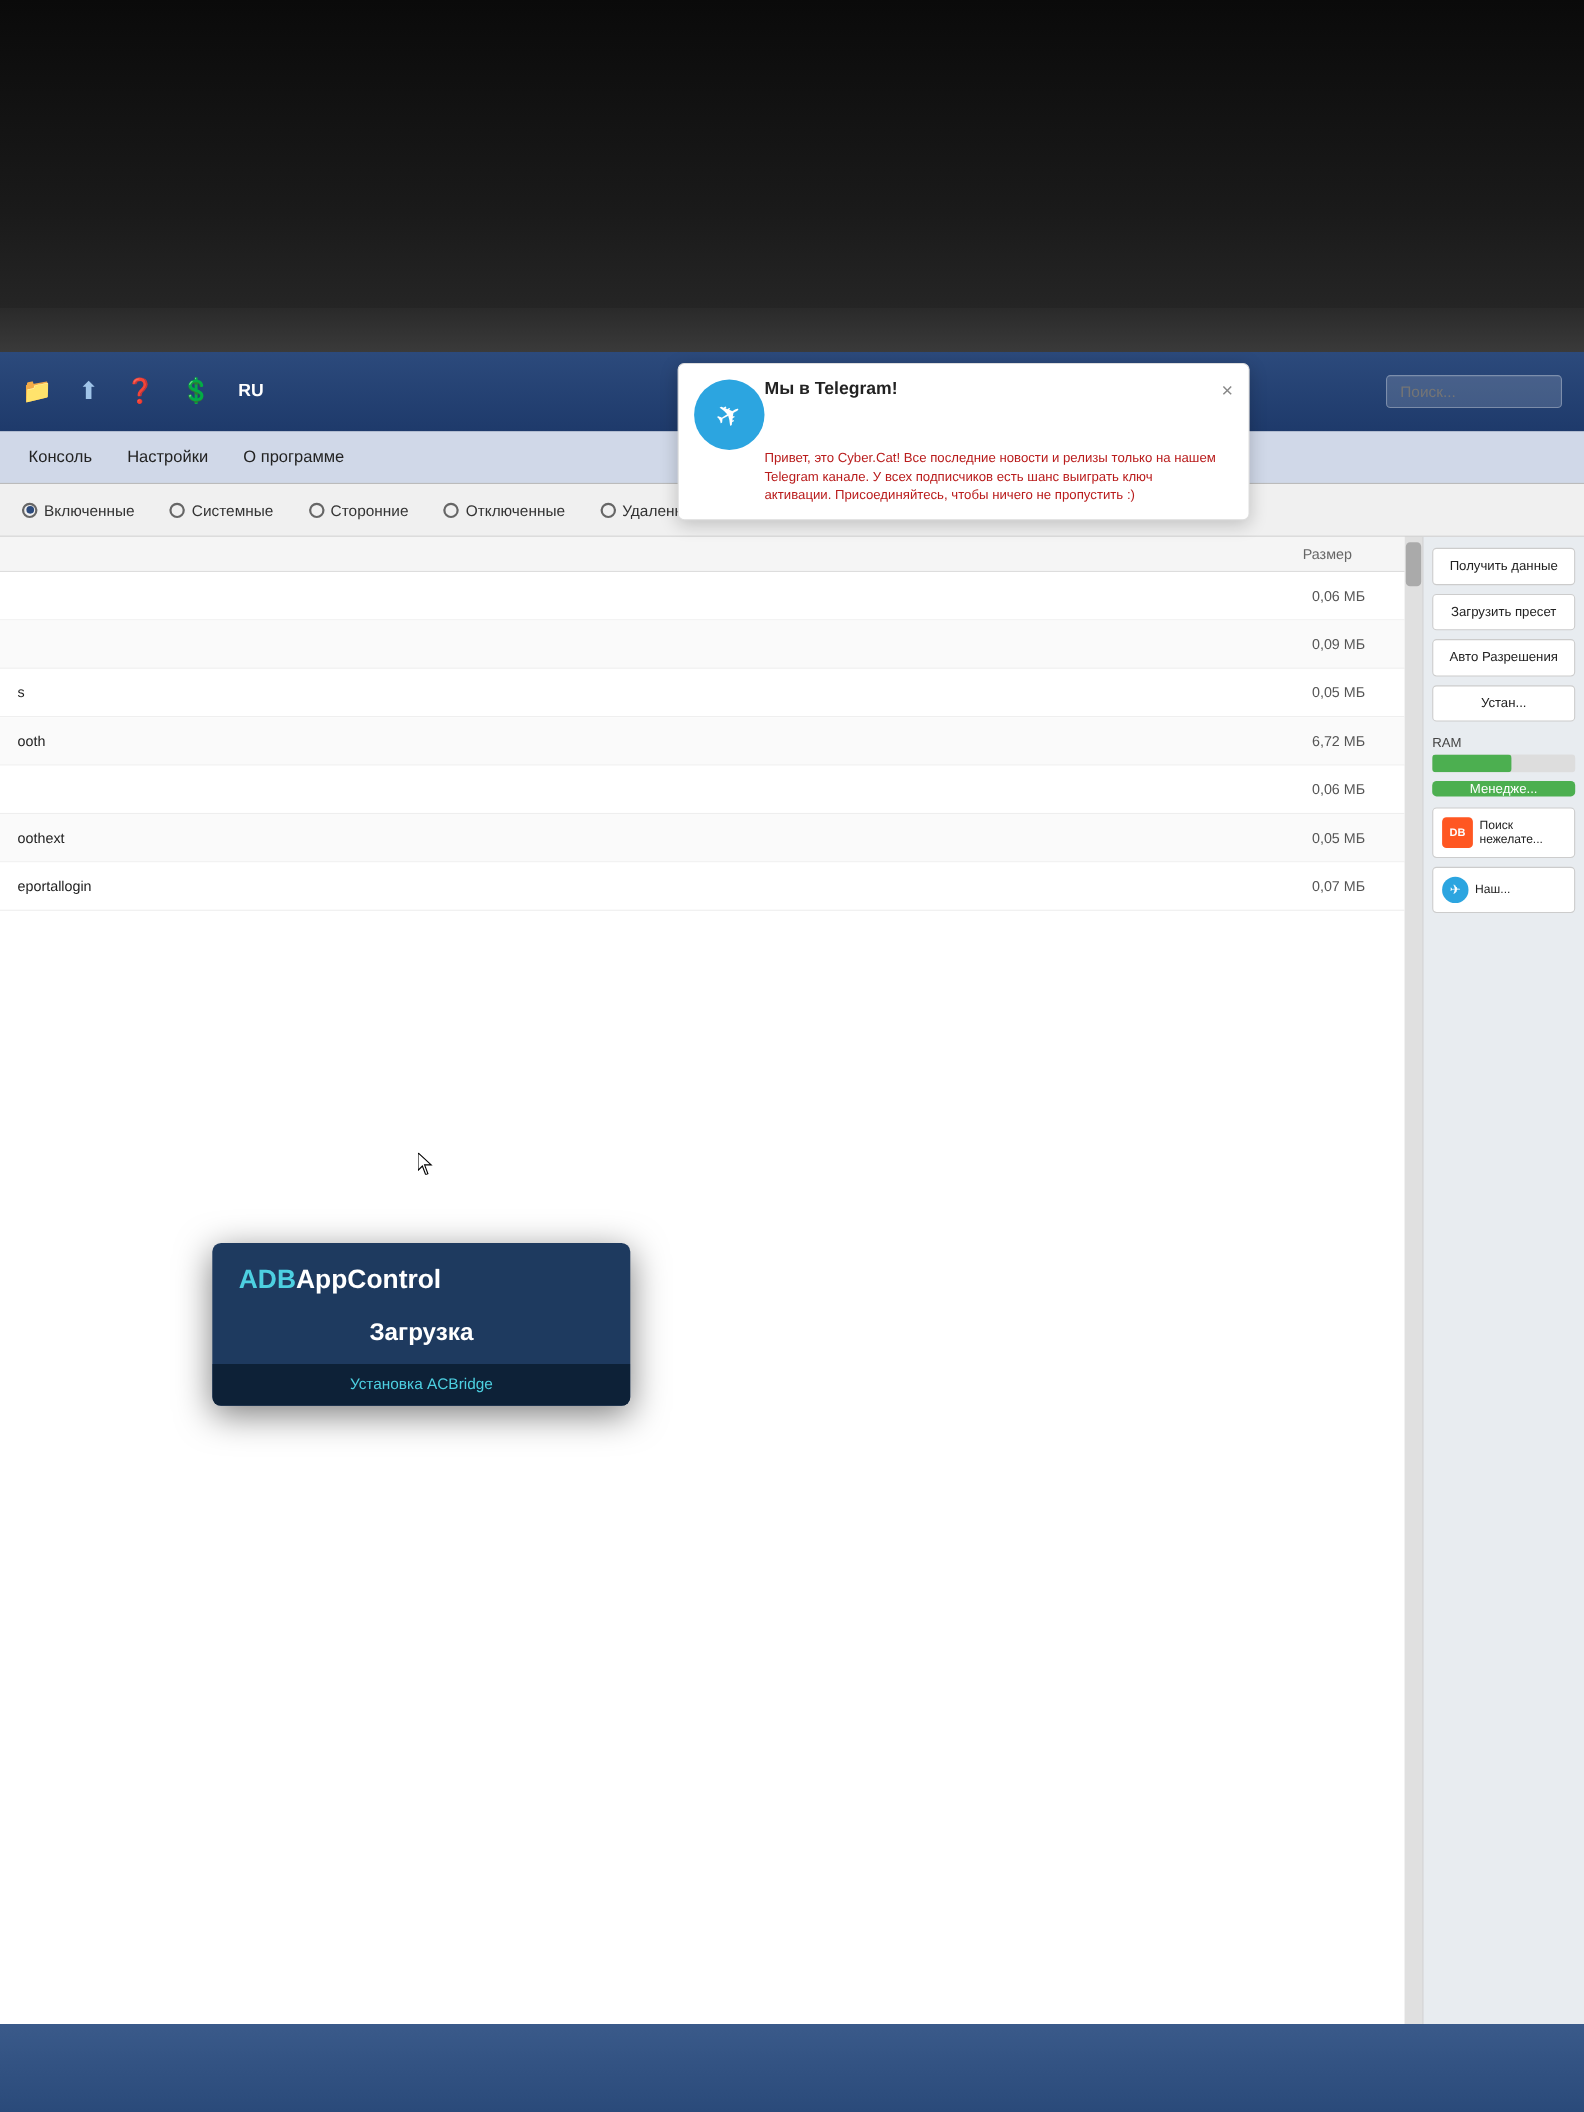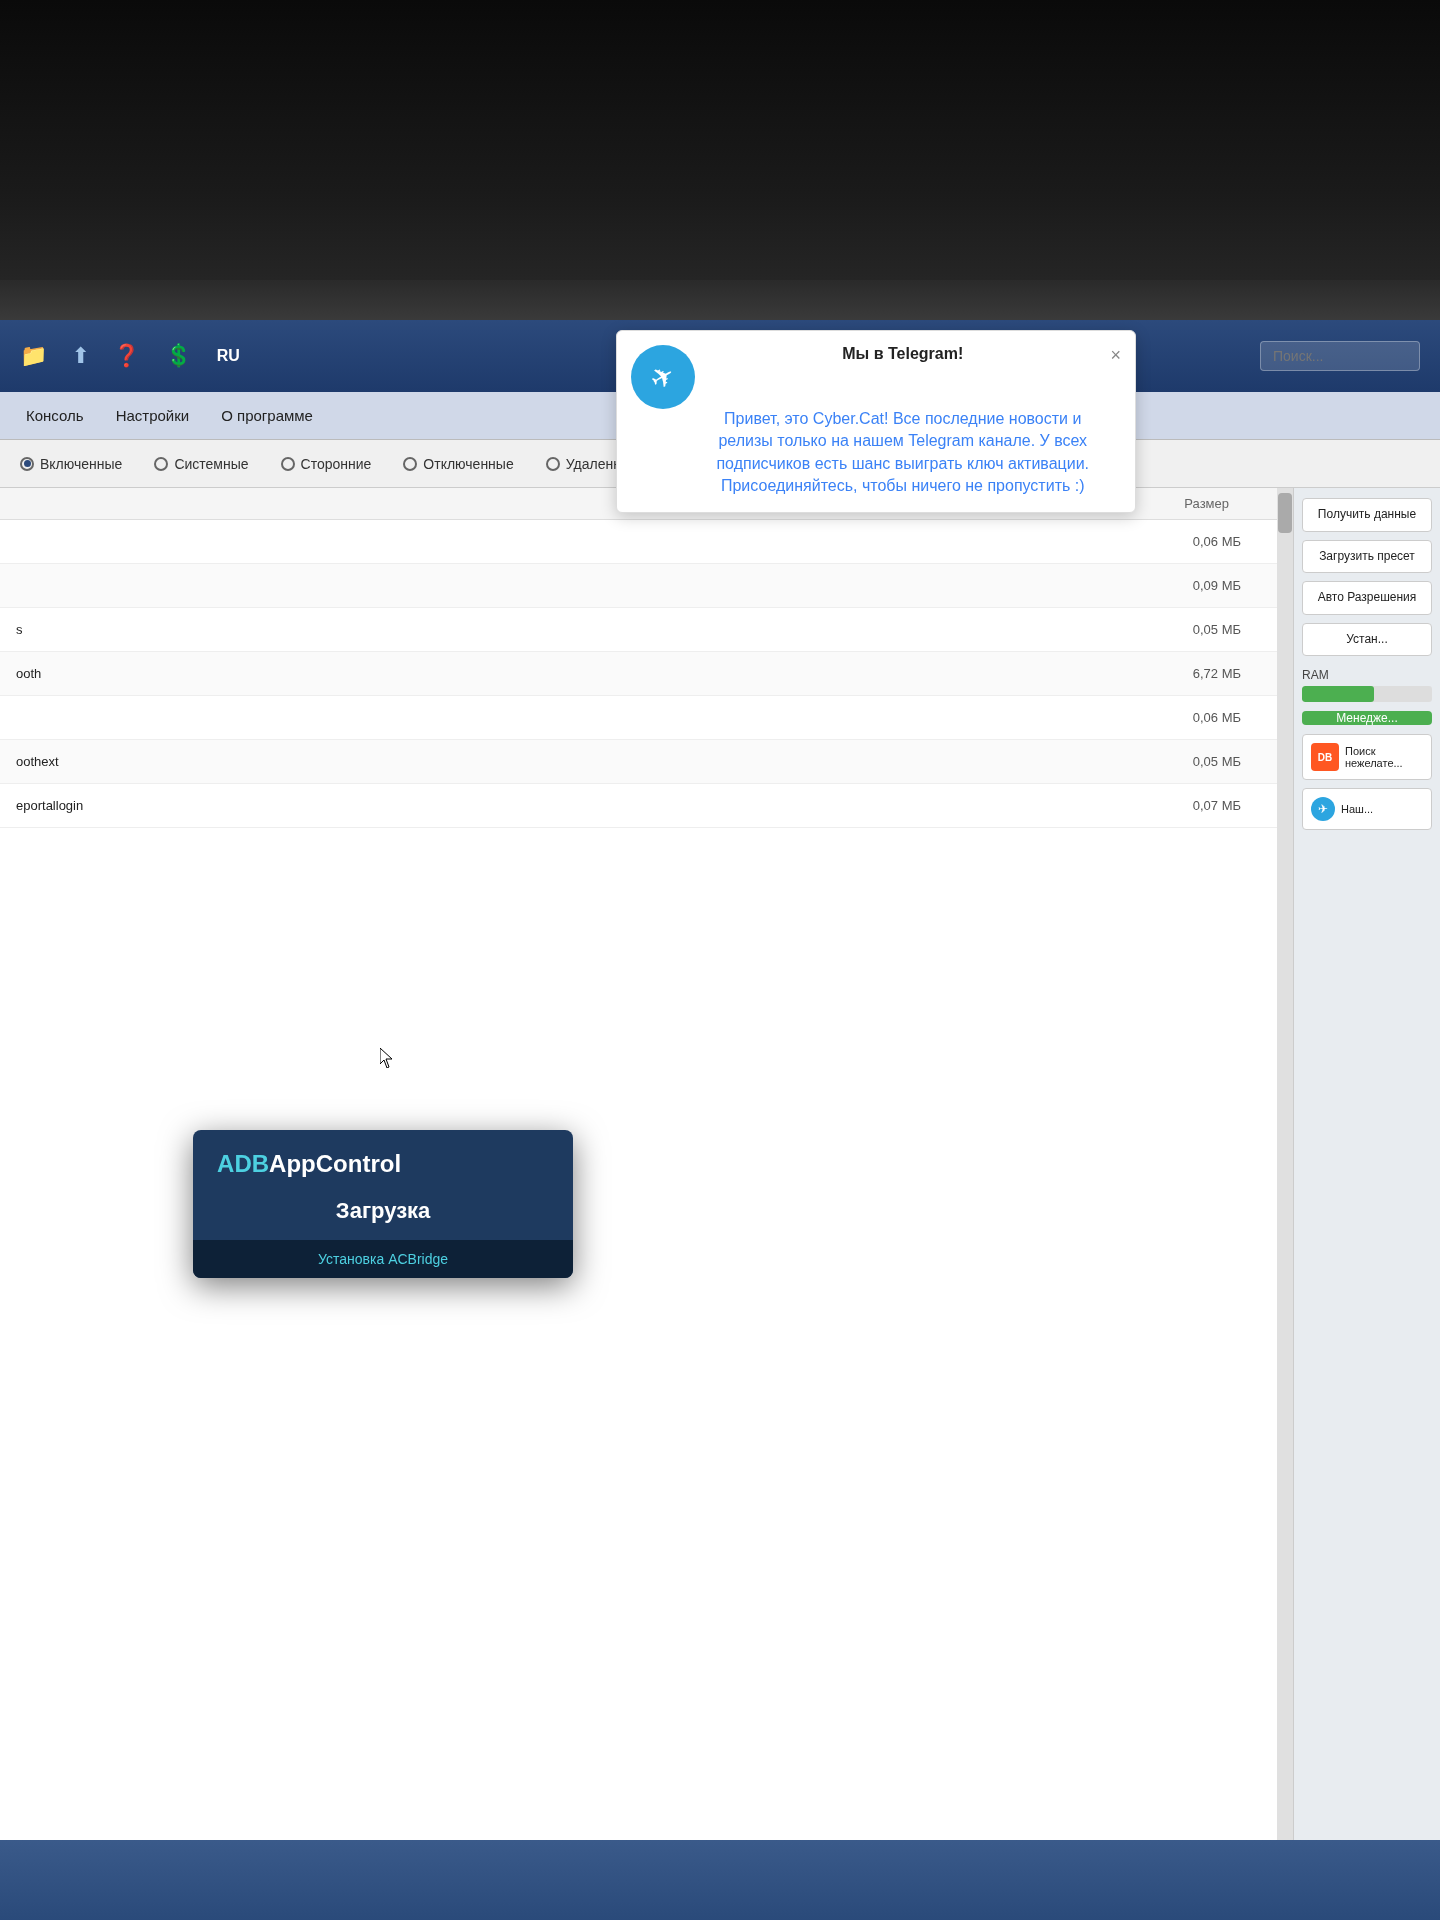--- a/index.html
+++ b/index.html
@@ -81,21 +81,20 @@
       transform: translateX(-20%);
       width: 520px;
       background: white;
       border: 1px solid #ddd;
       border-radius: 6px;
       box-shadow: 0 4px 16px rgba(0,0,0,0.2);
       display: flex;
       align-items: flex-start;
       padding: 14px;
       z-index: 100;
-      text-align: center;
     }
 
     .telegram-logo {
       width: 64px;
       height: 64px;
       background: #2ca5e0;
       border-radius: 50%;
       display: flex;
       align-items: center;
       justify-content: center;
@@ -115,22 +114,22 @@
     }
 
     .telegram-title {
       font-weight: bold;
       font-size: 16px;
       color: #222;
       margin-bottom: 4px;
     }
 
     .telegram-text {
-      font-size: 16px;
-      color: #3b82f6;
+      font-size: 12px;
+      color: #b91c1c;
       line-height: 1.4;
       margin-top: 45px;
     }
 
     .telegram-close {
       color: #888;
       cursor: pointer;
       font-size: 18px;
       flex-shrink: 0;
     }

